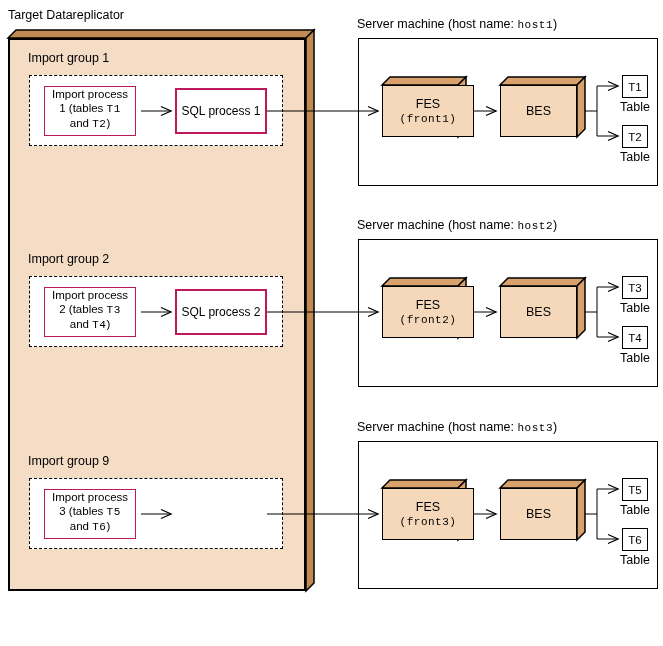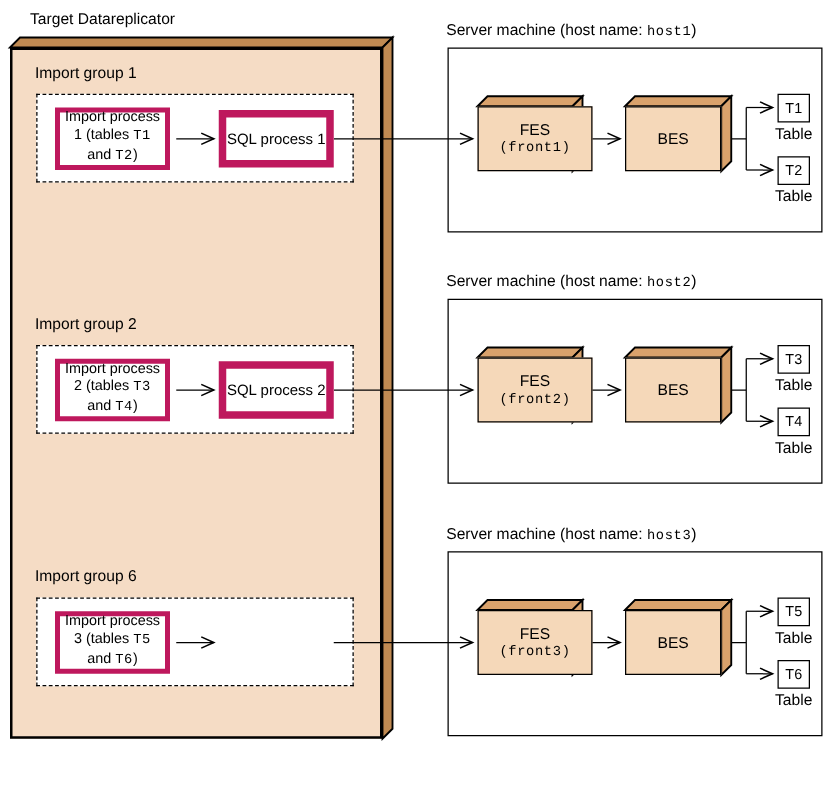--- a/index.html
+++ b/index.html
@@ -2,41 +2,41 @@
 <html style="--page-bg: #FFFFFF; --repl-fill: #F5DCC5; --repl-side: #C08A52; --cube-fill: #F5D8B9; --cube-side: #D9A26C;"><head>
 <meta charset="utf-8">
 <style>
   html,body{margin:0;padding:0;background:#fff;}
   .canvas{
     position:relative;width:663px;height:646px;background:var(--page-bg,#fff);
     font-family:"Liberation Sans",sans-serif;font-size:12.5px;color:#000;overflow:hidden;
   }
   .abs{position:absolute;}
   .mono{font-family:"Liberation Mono","DejaVu Sans Mono",monospace;font-size:11px;letter-spacing:0.5px;}
-  .title{left:8px;top:8px;white-space:nowrap;margin-left:16px;}
+  .title{left:8px;top:8px;white-space:nowrap;}
   .big-box{
     left:8px;top:38px;width:298px;height:553px;box-sizing:border-box;
     background:var(--repl-fill);border:2px solid #000;
   }
   .dash-box{
     left:29px;width:254px;height:71px;box-sizing:border-box;
     background:#fff;border:1px dashed #000;
   }
   .server-box{
     left:358px;width:300px;height:148px;box-sizing:border-box;
     background:#fff;border:1px solid #000;
   }
   .group-label,.server-label{white-space:nowrap;line-height:13px;}
   .proc-box{
-    left:44px;width:92px;height:50px;box-sizing:border-box;background:#fff;border:4px solid #be185d;
-    display:flex;align-items:flex-end;justify-content:center;text-align:center;
+    left:44px;width:92px;height:50px;box-sizing:border-box;background:#fff;border:1px solid #be185d;
+    display:flex;align-items:flex-start;justify-content:center;text-align:center;
     font-size:11.5px;line-height:1.22;
   }
   .sql-box{
-    left:175px;width:92px;height:46px;box-sizing:border-box;background:#fff;border:6px solid #be185d;
+    left:175px;width:92px;height:46px;box-sizing:border-box;background:#fff;border:2px solid #be185d;
     display:flex;align-items:center;justify-content:center;text-align:center;font-size:12px;
   }
   .cube-front{
     box-sizing:border-box;background:var(--cube-fill);border:1.5px solid #000;
     display:flex;flex-direction:column;align-items:center;justify-content:center;
     text-align:center;line-height:1.3;
   }
   .fes{left:382px;width:92px;height:52px;}
   .bes{left:500px;width:77px;height:52px;}
   .t-box{
@@ -136,21 +136,21 @@
     <div>
       <span>Import process</span><br>
       <span>2 (tables </span><span class="mono">T3</span><br>
       <span>and </span><span class="mono">T4</span><span>)</span>
     </div>
   </div>
   <div class="abs sql-box" style="top:289px">
     <span>SQL process 2</span>
   </div>
 
-  <div class="abs group-label" style="left:28px;top:455px">Import group 6</div>
+  <div class="abs group-label" style="left:28px;top:455px">Import group 9</div>
   <div class="abs proc-box" style="top:489px">
     <div>
       <span>Import process</span><br>
       <span>3 (tables </span><span class="mono">T5</span><br>
       <span>and </span><span class="mono">T6</span><span>)</span>
     </div>
   </div>
 
   <div class="abs server-label" style="left:357px;top:18px">
     <span>Server machine (host name: </span><span class="mono">host1</span><span>)</span>

